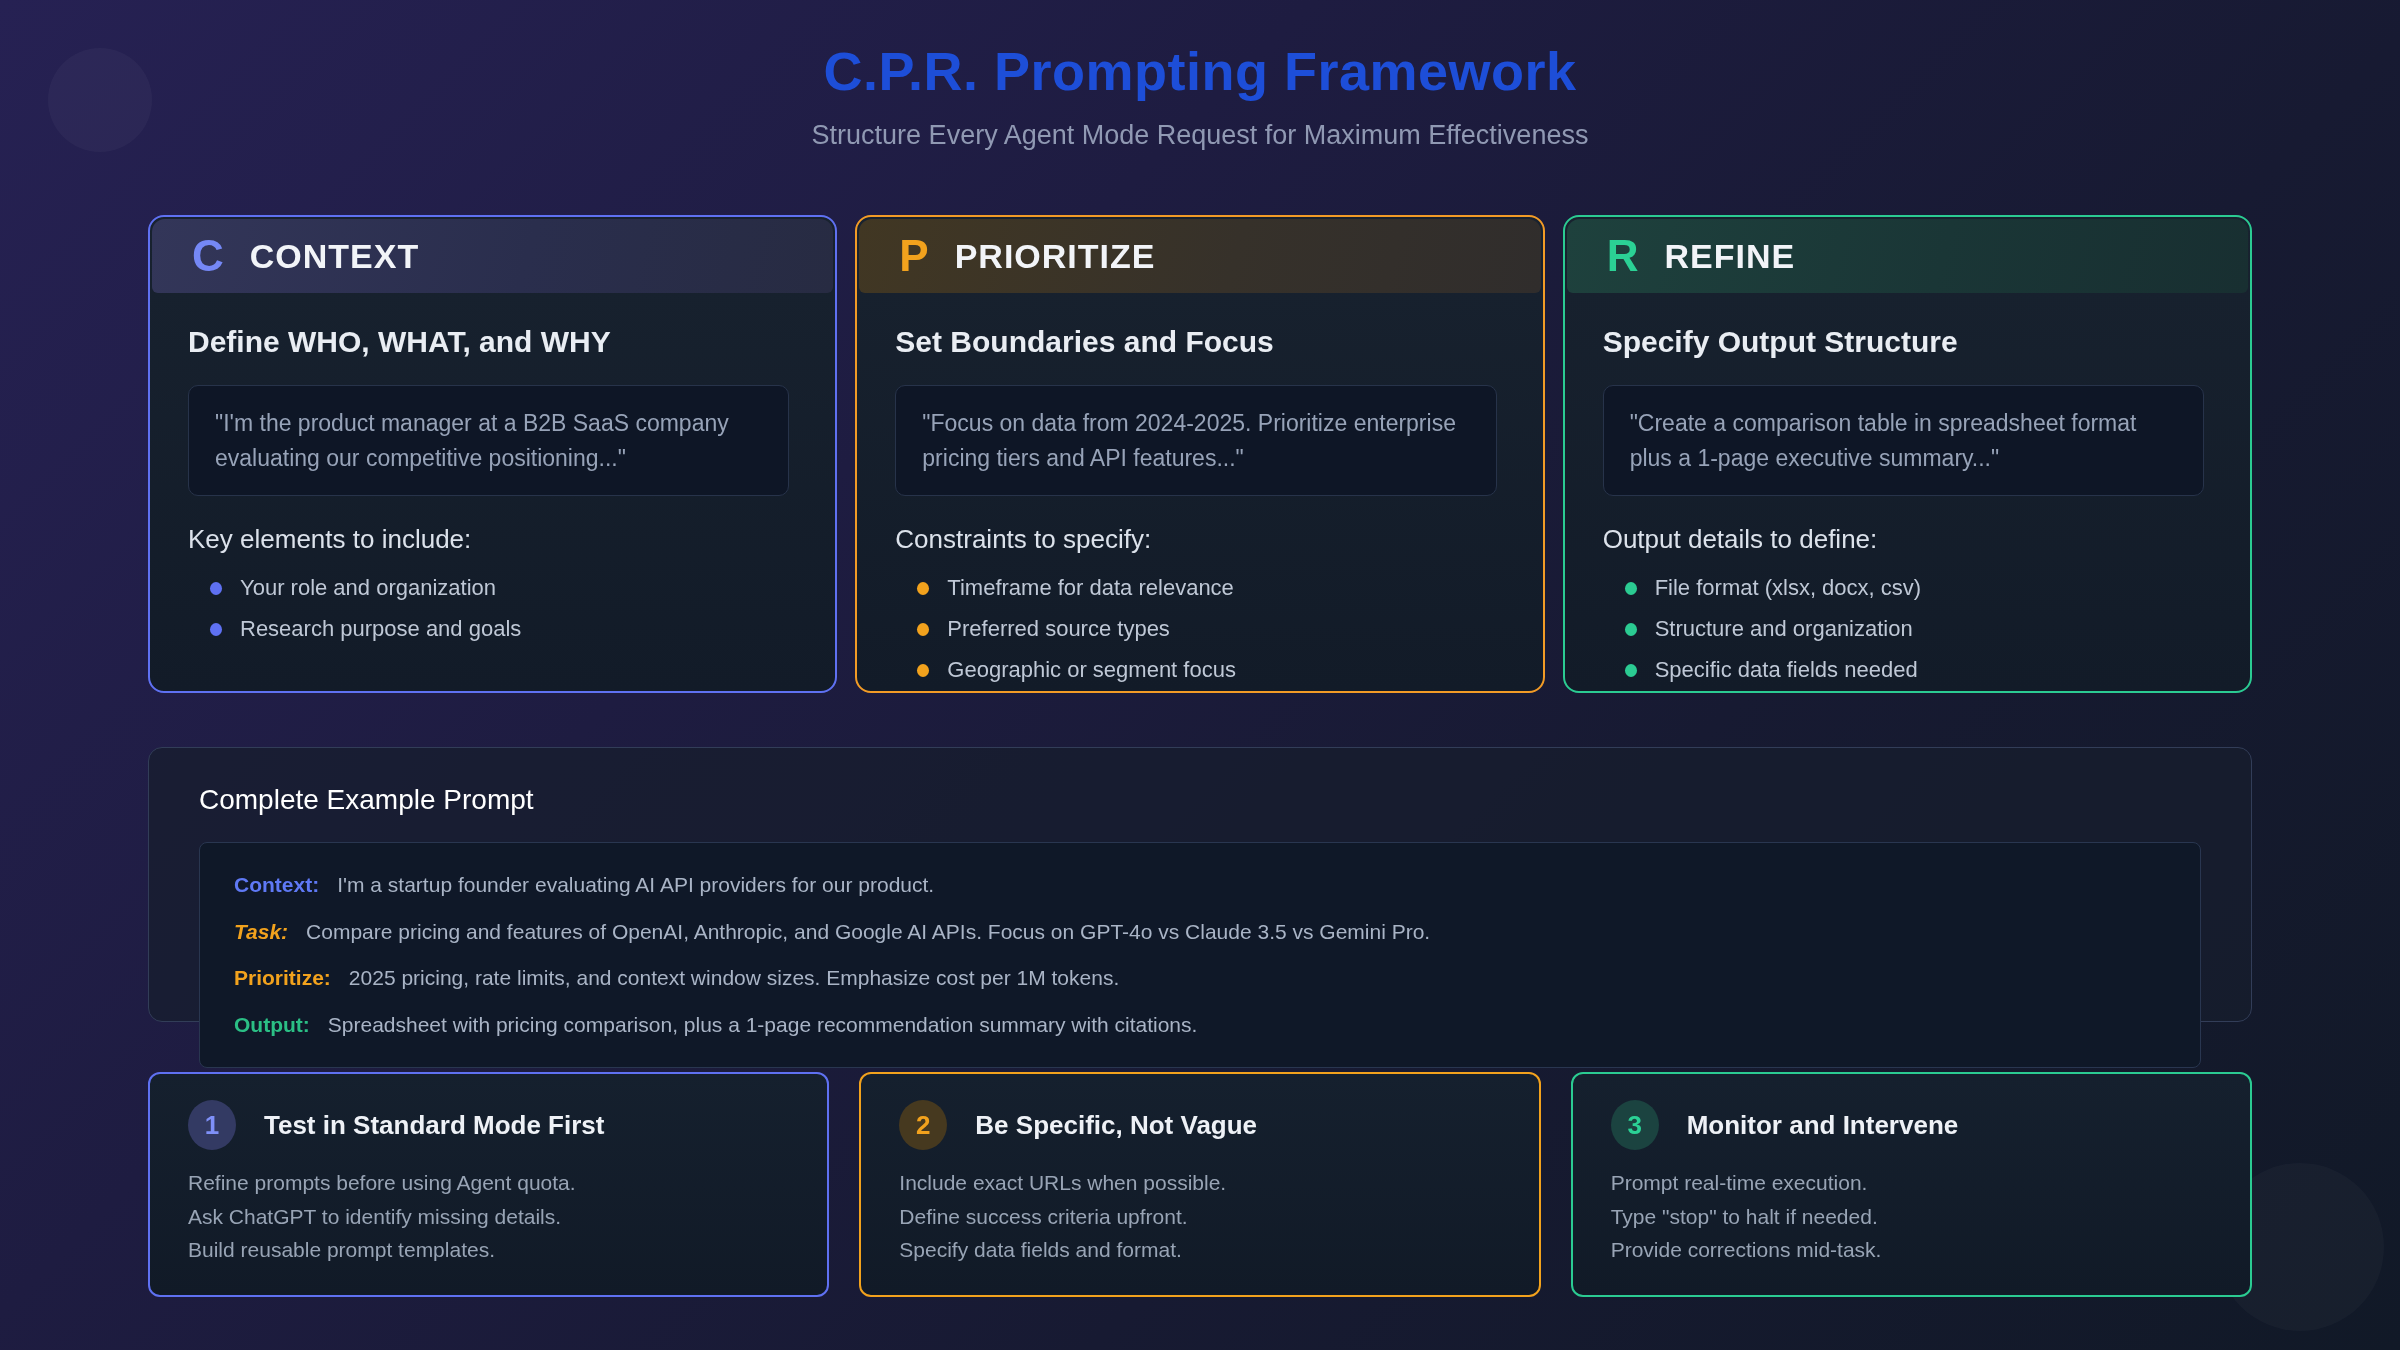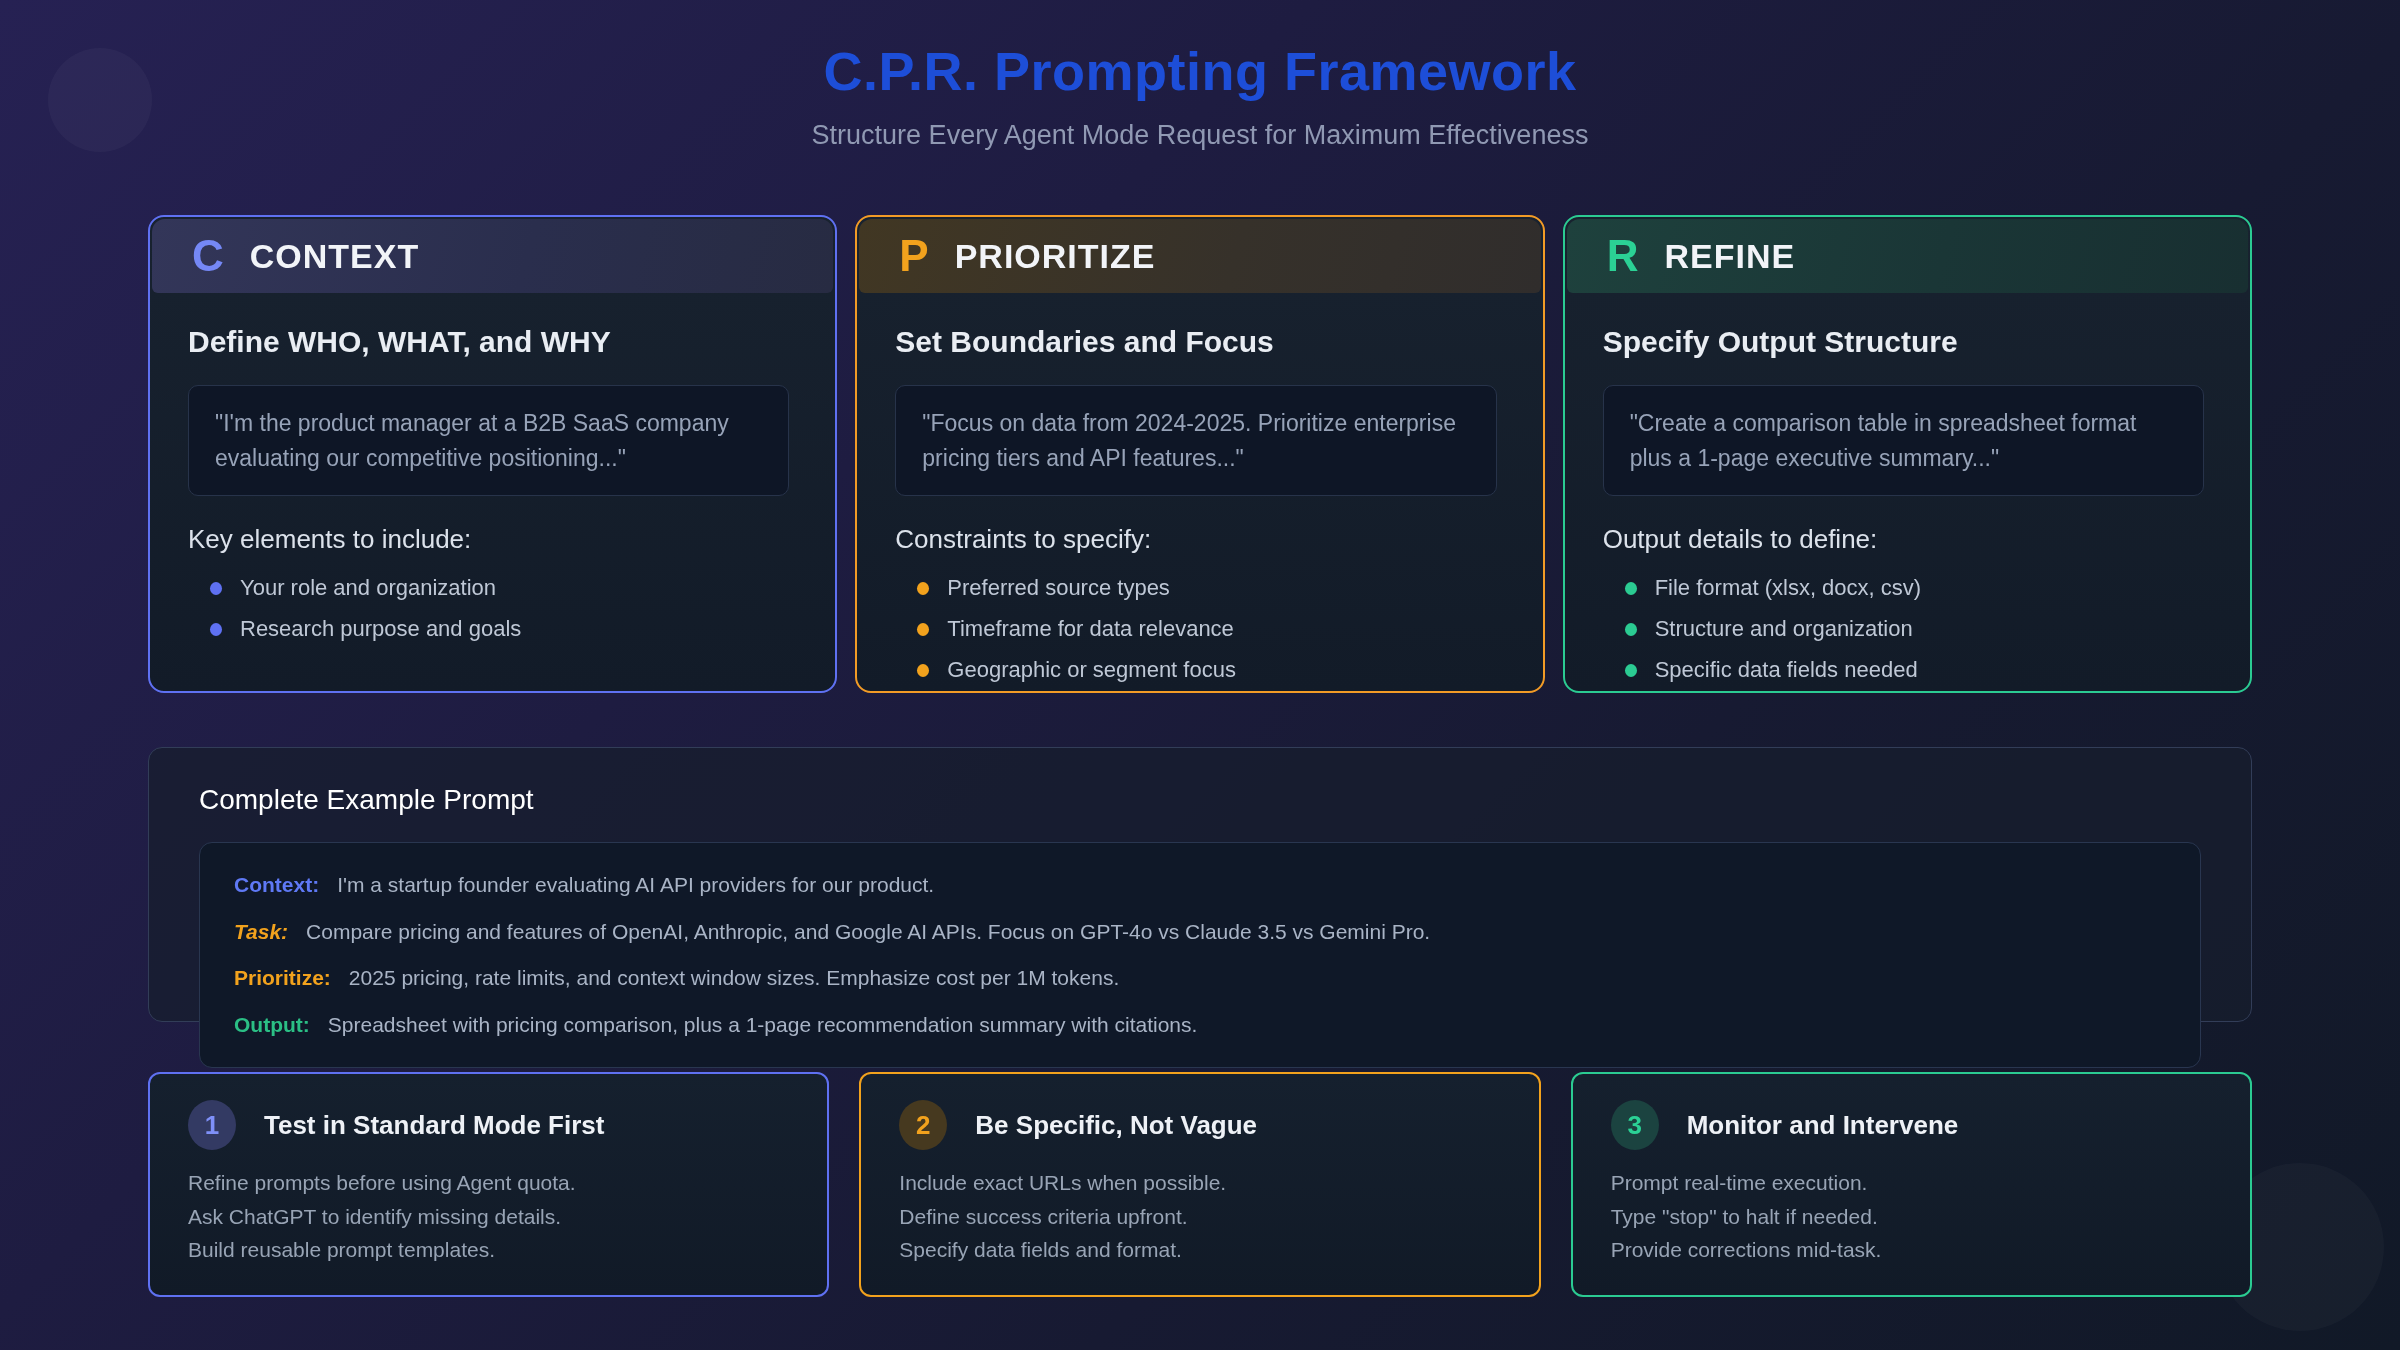--- a/index.html
+++ b/index.html
@@ -61,21 +61,21 @@
   .fw-list li span.item-text { color: #bfc8d6; font-size: 22px; }
 
   
   .example-section {
     margin-top: 54px; border-radius: 14px; border: 1px solid #323d58;
     background: rgba(23, 30, 46, 0.75); padding: 36px 50px 36px 50px; height: 275px;
   }
   .example-heading { color: #ffffff; font-size: 28px; font-weight: normal; }
   .example-box {
     margin-top: 26px; background: #0f1828; border: 1px solid #293650;
-    border-radius: 13px; padding: 26px 34px;
+    border-radius: 8px; padding: 26px 34px;
   }
   .example-line { font-size: 21px; margin-bottom: 14px; line-height: 1.55; }
   .example-line:last-child { margin-bottom: 0; }
   .ex-label { font-weight: bold; margin-right: 18px; }
   .ex-label.l-ctx { color: #5f79f5; }
   .ex-label.l-task { color: #f2a21d; font-style: italic; }
   .ex-label.l-pri { color: #f2a21d; }
   .ex-label.l-out { color: #2bbf85; }
   .ex-text { color: #a9b4c6; }
 
@@ -145,25 +145,25 @@
         <span class="fw-letter">P</span>
         <span class="fw-title">PRIORITIZE</span>
       </div>
       <div class="fw-body">
         <div class="fw-subtitle">Set Boundaries and Focus</div>
         <div class="fw-quote">"Focus on data from 2024-2025. Prioritize enterprise pricing tiers and API features..."</div>
         <div class="fw-list-heading">Constraints to specify:</div>
         <ul class="fw-list">
           <li>
               <span class="dot"></span>
+              <span class="item-text">Timeframe for data relevance</span>
+            </li>
+          <li>
+              <span class="dot"></span>
               <span class="item-text">Preferred source types</span>
-            </li>
-          <li>
-              <span class="dot"></span>
-              <span class="item-text">Timeframe for data relevance</span>
             </li>
           <li>
               <span class="dot"></span>
               <span class="item-text">Geographic or segment focus</span>
             </li>
 
         </ul>
       </div>
     </section>
 

